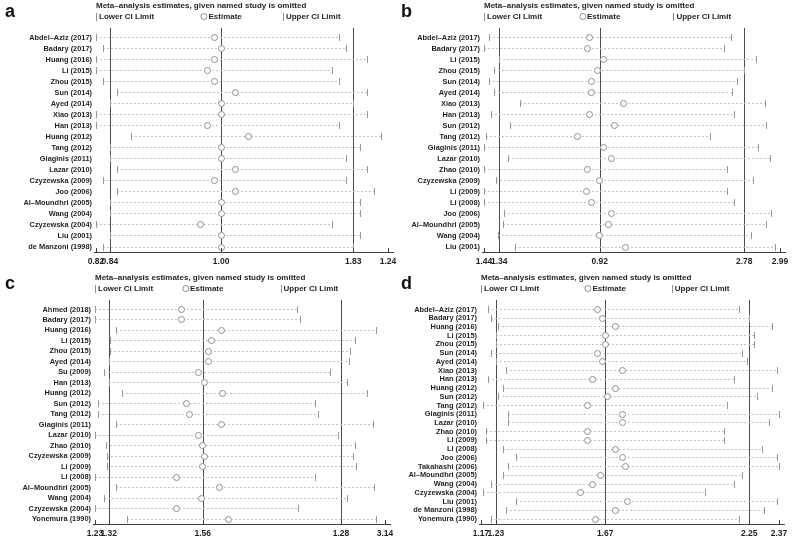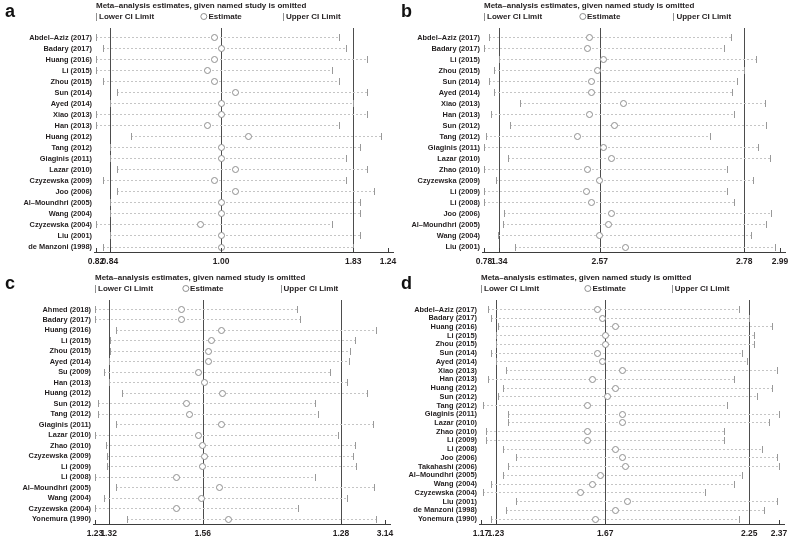--- a/index.html
+++ b/index.html
@@ -285,25 +285,25 @@
       <div class="ci-end" style="left: 101.609px; top: 232.474px;"></div>
       <div class="ci-end" style="left: 355.08px; top: 232.474px;"></div>
       <div class="est-marker" style="left: 200.178px; top: 232.474px;"></div>
       <div class="row-label" style="left: 0px; width: 84px; top: 242px;">Liu (2001)</div>
       <div class="ci-dash" style="left: 118.621px; width: 260.276px; top: 246.5px;"></div>
       <div class="ci-end" style="left: 118.621px; top: 243.5px;"></div>
       <div class="ci-end" style="left: 378.897px; top: 243.5px;"></div>
       <div class="est-marker" style="left: 225.695px; top: 243.5px;"></div>
       <div class="axis-line" style="left: 86px; width: 304px; top: 252px;"></div>
       <div class="axis-tick" style="left: 88px; top: 248px;"></div>
-      <div class="tick-label" style="left: 88px; top: 256px;">0.78</div>
+      <div class="tick-label" style="left: 88px; top: 256px;">1.44</div>
       <div class="axis-tick" style="left: 103.31px; top: 248px;"></div>
       <div class="tick-label" style="left: 103.31px; top: 256px;">1.34</div>
       <div class="axis-tick" style="left: 203.678px; top: 248px;"></div>
-      <div class="tick-label" style="left: 203.678px; top: 256px;">2.57</div>
+      <div class="tick-label" style="left: 203.678px; top: 256px;">0.92</div>
       <div class="axis-tick" style="left: 348.276px; top: 248px;"></div>
       <div class="tick-label" style="left: 348.276px; top: 256px;">2.78</div>
       <div class="axis-tick" style="left: 384px; top: 248px;"></div>
       <div class="tick-label" style="left: 384px; top: 256px;">2.99</div>
     </div>
   <div class="panel" style="left:0;top:272px;">
       <div class="panel-letter">c</div>
       <div class="p-title" style="left: 95px;">Meta–analysis estimates, given named study is omitted</div>
       <div class="legend-item" style="left: 95px;">
         <span class="lg-bar"></span>

